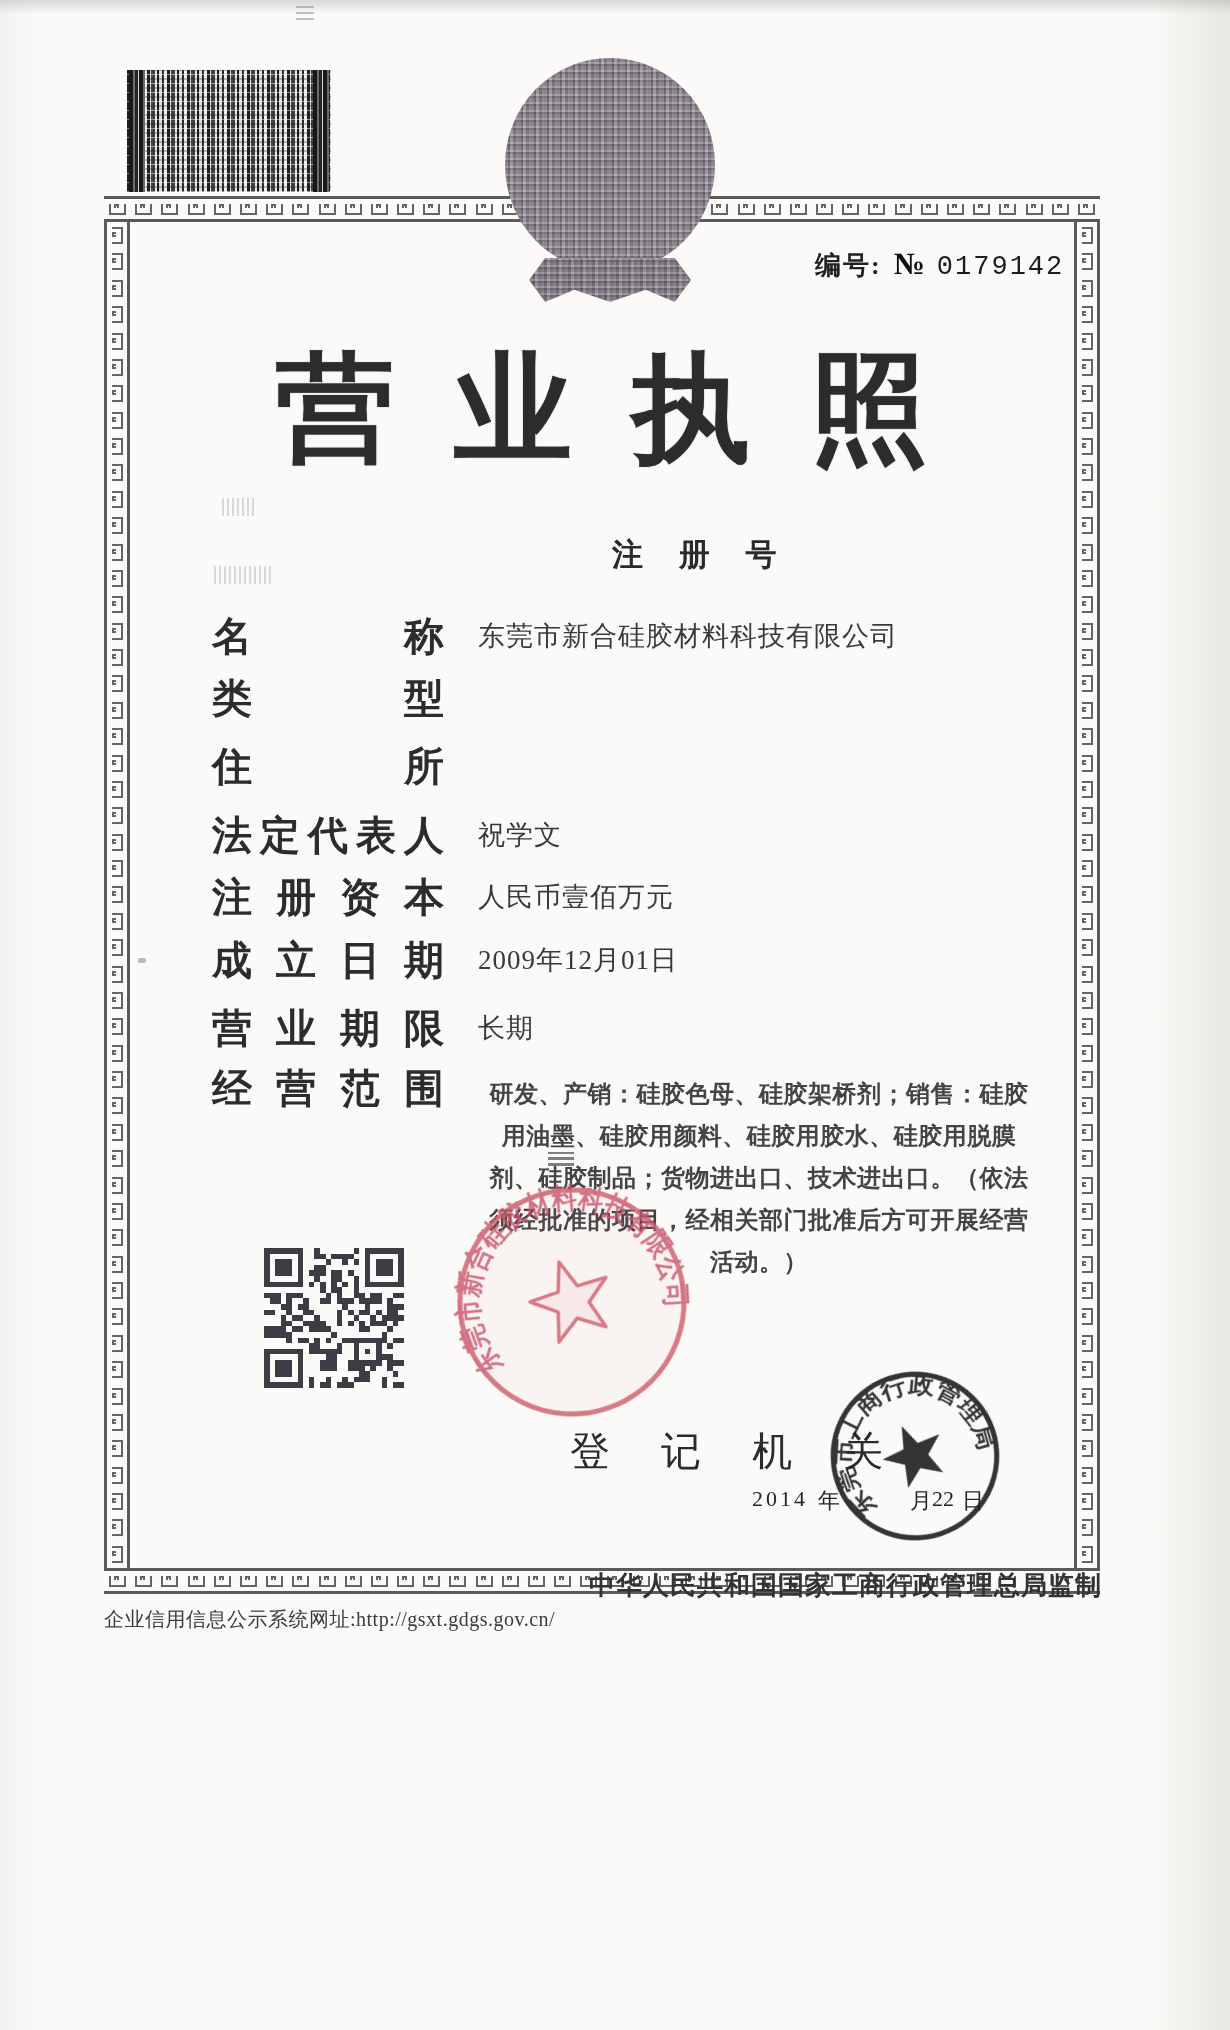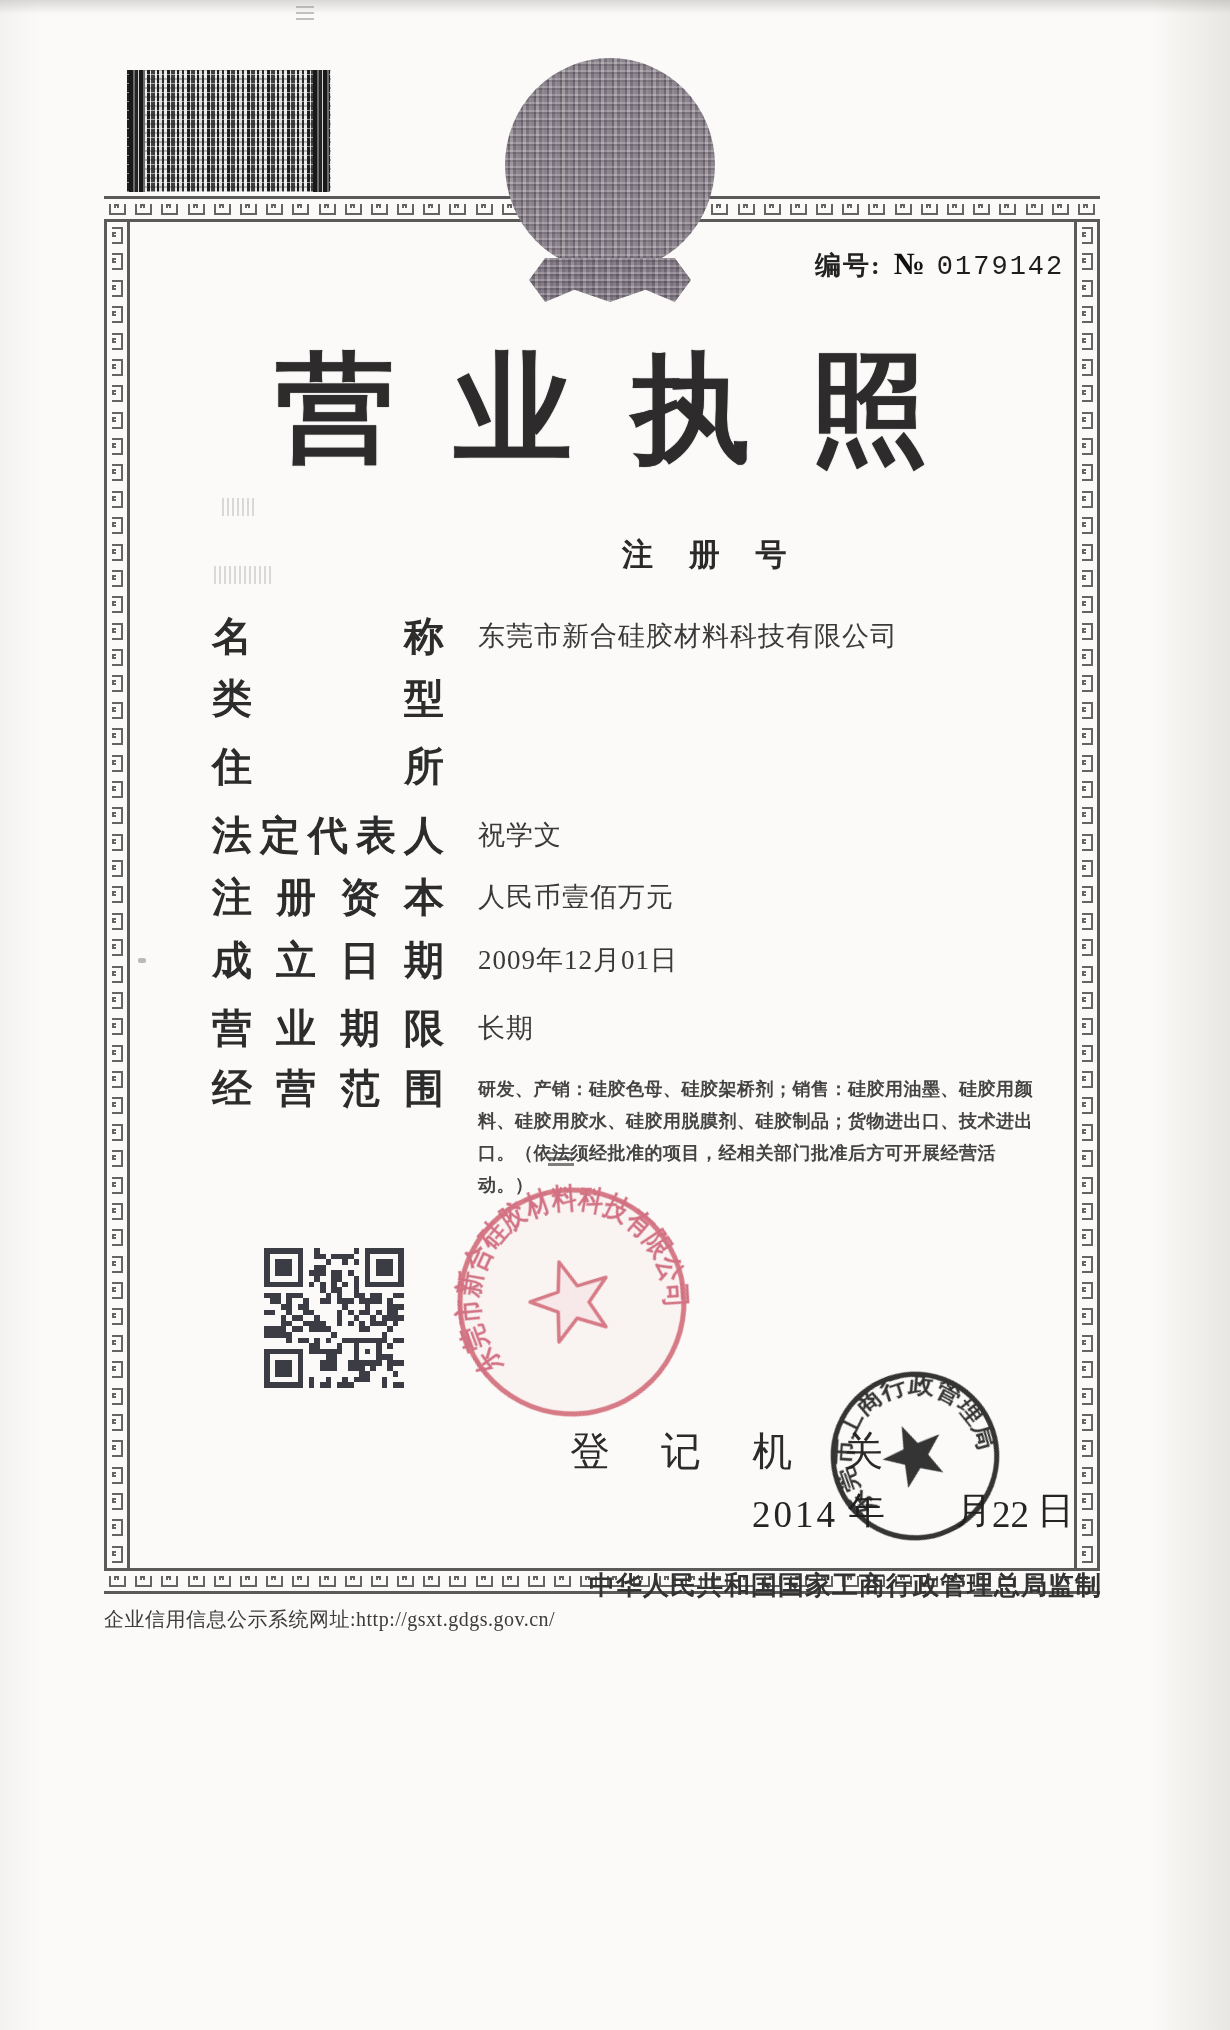--- a/index.html
+++ b/index.html
@@ -54,45 +54,45 @@
   
   .serial-line{position:absolute;left:815px;top:246px;width:280px;z-index:4;
     display:flex;align-items:baseline;gap:12px;white-space:nowrap;}
   .serial-label{font-size:26px;font-weight:600;letter-spacing:2px;color:#222;}
   .serial-symbol{font-size:31px;font-weight:800;color:#111;}
   .serial-number{font-family:"Liberation Mono", monospace;font-size:27px;color:#1d1d1d;letter-spacing:2px;}
   .title{position:absolute;left:104px;top:330px;width:996px;text-align:center;z-index:4;
     font-size:118px;font-weight:900;letter-spacing:60px;padding-left:60px;box-sizing:border-box;
     color:#2d2b2c;text-shadow:0 0 1px rgba(70,70,70,.9);font-family:"Liberation Sans", sans-serif;}
   .regno-line{position:absolute;left:612px;top:534px;z-index:4;display:flex;align-items:baseline;gap:26px;white-space:nowrap;}
-  .regno-label{font-size:31px;font-weight:600;letter-spacing:14px;color:#2a2a2a;margin-left:10px;}
+  .regno-label{font-size:31px;font-weight:600;letter-spacing:14px;color:#2a2a2a;}
   .regno-value{font-size:36px;color:#222;letter-spacing:1px;}
   
   .fields{position:absolute;left:0;top:0;width:100%;height:100%;z-index:4;}
   .field-row{position:absolute;left:212px;width:828px;display:flex;align-items:flex-start;}
   .field-label{width:232px;flex:none;display:flex;justify-content:space-between;
     font-size:40px;font-weight:600;color:#2c2c2c;font-family:"Liberation Sans", sans-serif;line-height:48px;}
   .field-value{margin-left:34px;font-size:27px;color:#3a3a3a;line-height:48px;letter-spacing:1px;}
-  .field-row:last-child .field-value{font-size:18px;line-height:32px;padding-top:9px;letter-spacing:.5px;width:562px;font-weight:600;color:#444;}
+  .field-row:last-child .field-value{font-size:24px;line-height:42px;padding-top:9px;letter-spacing:.5px;width:562px;font-weight:600;color:#444;text-align:center;}
   
   .qr{position:absolute;left:264px;top:1248px;width:140px;height:140px;z-index:3;
     display:grid;grid-template-rows:repeat(25,1fr);grid-template-columns:repeat(25,1fr);
     filter:blur(.3px);}
   .qr i{display:block}
   .qr i.d{background:#3c3c44}
   
   .red-seal{position:absolute;left:452px;top:1182px;width:240px;height:240px;z-index:5;
     transform:rotate(-18deg);opacity:.82;filter:blur(.3px);}
   .black-seal{position:absolute;left:823px;top:1364px;width:184px;height:184px;z-index:6;
     transform:rotate(-24deg);opacity:.9;filter:blur(.2px);}
   
   .registrar{position:absolute;left:570px;top:1424px;z-index:4;font-size:40px;font-weight:400;
     letter-spacing:20px;color:#2b2b2b;font-family:"Liberation Sans", sans-serif;white-space:nowrap;}
-  .date-line{position:absolute;left:752px;top:1486px;z-index:4;display:flex;align-items:flex-end;
-    font-size:37px;color:#242424;white-space:nowrap;}
+  .date-line{position:absolute;left:752px;top:1486px;z-index:4;display:flex;align-items:flex-start;
+    font-size:22px;color:#242424;white-space:nowrap;}
   .date-line .y{letter-spacing:3px}
   .date-line .u1{margin-left:10px}
   .date-line .u2{margin-left:70px}
   .date-line .d{}
   .date-line .u3{margin-left:8px}
   
   .footer-left{position:absolute;left:104px;top:1606px;font-size:20px;color:#3c3c3c;letter-spacing:.5px;z-index:4;}
   .footer-right{position:absolute;right:128px;top:1568px;font-size:26px;font-weight:600;color:#333;letter-spacing:1px;z-index:4;}
   
   .artifact{position:absolute;z-index:2;opacity:.45;}

